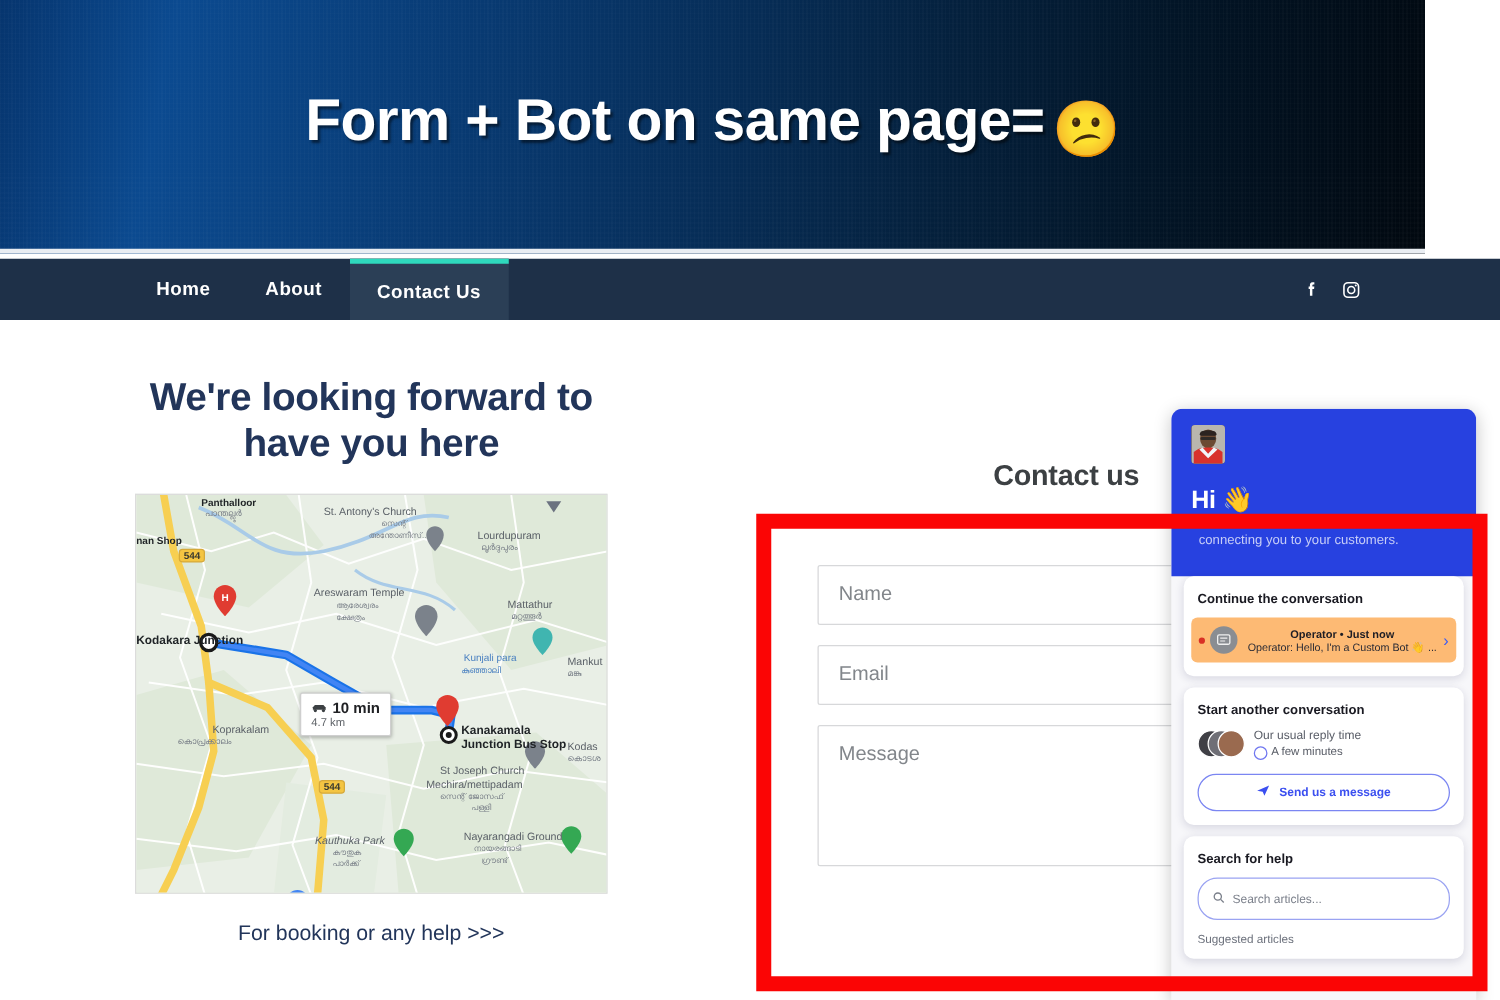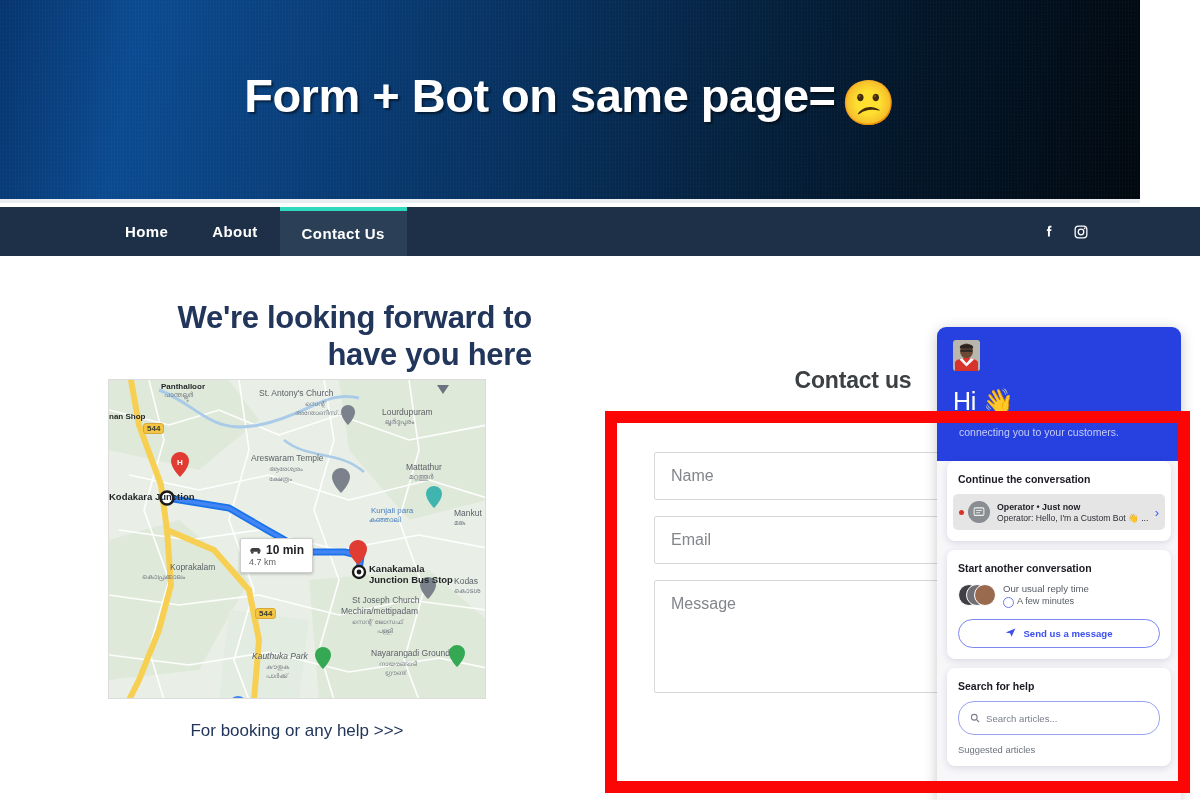--- a/index.html
+++ b/index.html
@@ -106,23 +106,23 @@
   
   .left-col {
     position: absolute;
     left: 62px; top: 300px;
     width: 470px;
   }
   .left-heading {
     color: #22355a;
     font-size: 31px;
     font-weight: bold;
-    text-align: right;
+    text-align: center;
     line-height: 1.18;
-    margin: 0 0 6px 0;
+    margin: 0 0 22px 0;
     letter-spacing: -0.3px;
   }
   .map-wrap {
     width: 378px;
     height: 320px;
     margin: 0 auto;
     position: relative;
     overflow: hidden;
     background: #e8efe4;
     border: 1px solid #dcdcdc;
@@ -243,22 +243,22 @@
   }
   .chat-avatar {
     width: 27px; height: 31px;
     border-radius: 3px;
     overflow: hidden;
     position: relative;
     background: #5c4433;
   }
   .chat-hi {
     color: #ffffff;
-    font-size: 25px;
-    font-weight: normal;
+    font-size: 20px;
+    font-weight: bold;
     margin-top: 16px;
     letter-spacing: -0.2px;
   }
   .chat-sub {
     color: #c6ccf7;
     font-size: 10.5px;
     position: absolute;
     left: 22px;
     top: 99px;
     white-space: nowrap;
@@ -279,25 +279,26 @@
   }
   .card-title {
     font-size: 10.5px;
     font-weight: bold;
     color: #1a1a22;
     margin-bottom: 9px;
   }
   .convo-row {
     display: flex;
     align-items: center;
-    background: #e5e5e5;
+    background: #fdba74;
     border-radius: 5px;
     padding: 7px 6px;
     margin: 0 -5px;
     cursor: pointer;
+    text-align: center;
   }
   .unread-dot {
     width: 5px; height: 5px;
     border-radius: 50%;
     background: #d93025;
     flex: 0 0 auto;
     margin-right: 4px;
   }
   .convo-avatar {
     width: 22px; height: 22px;

